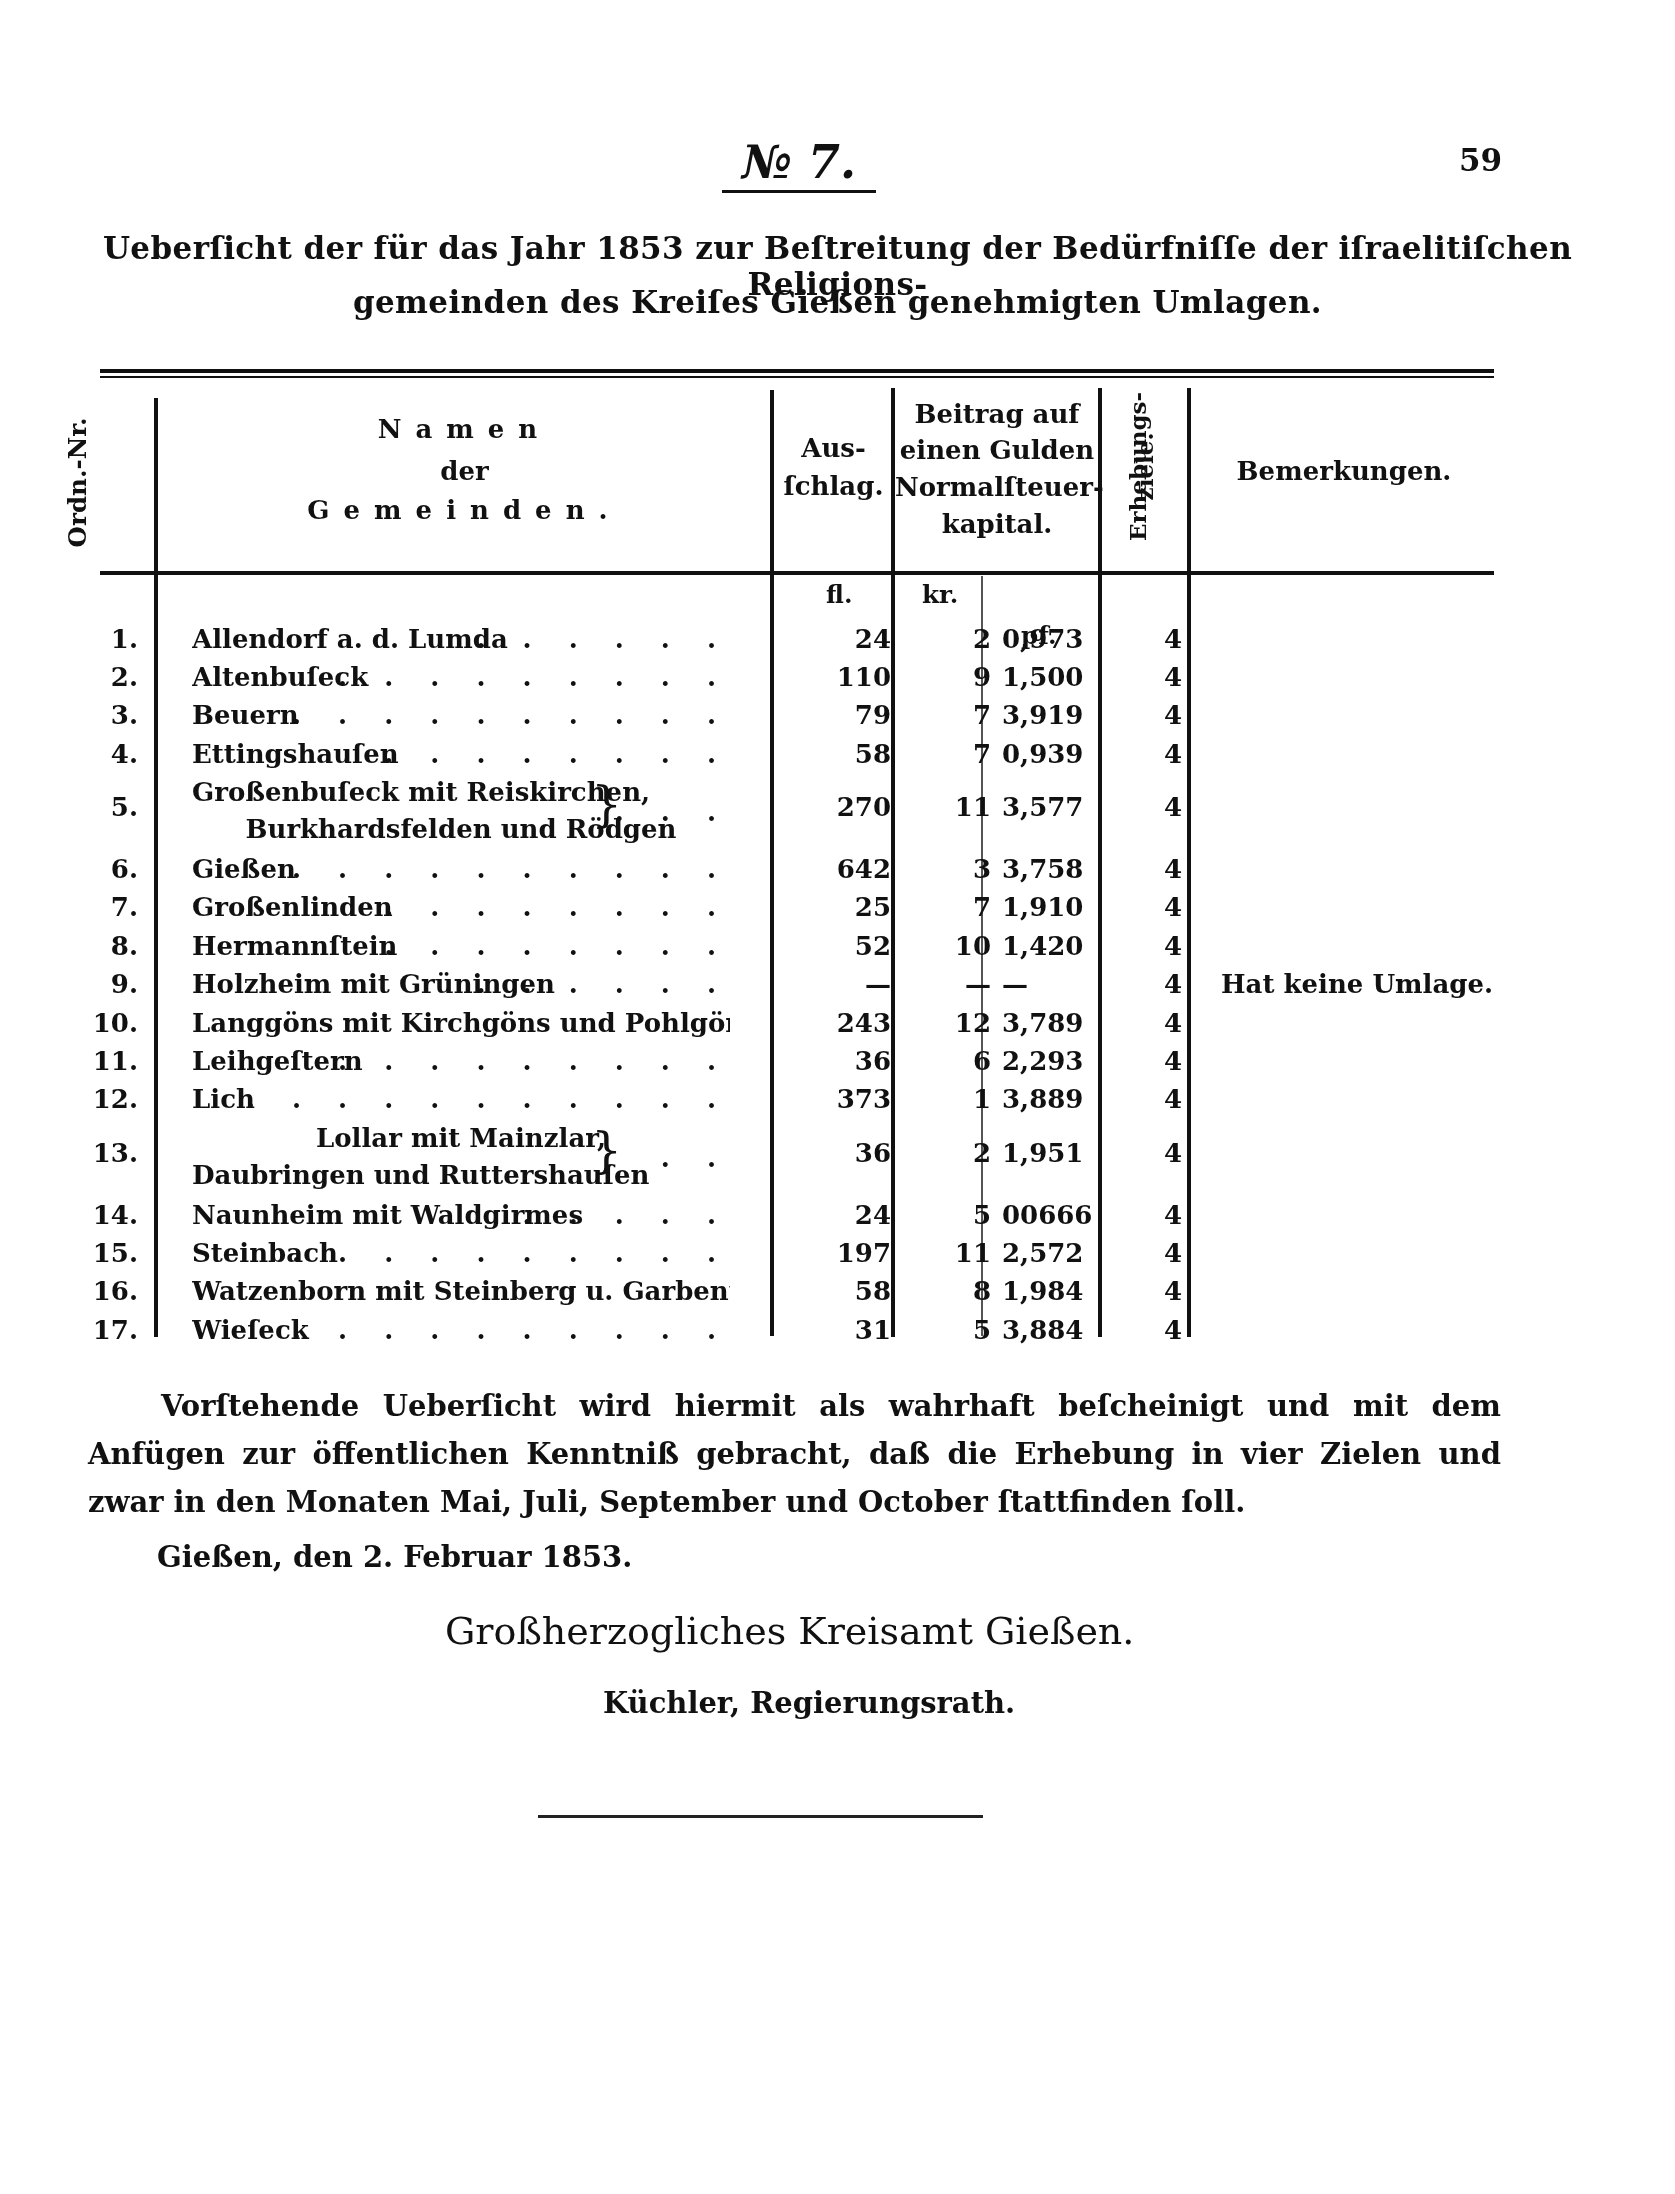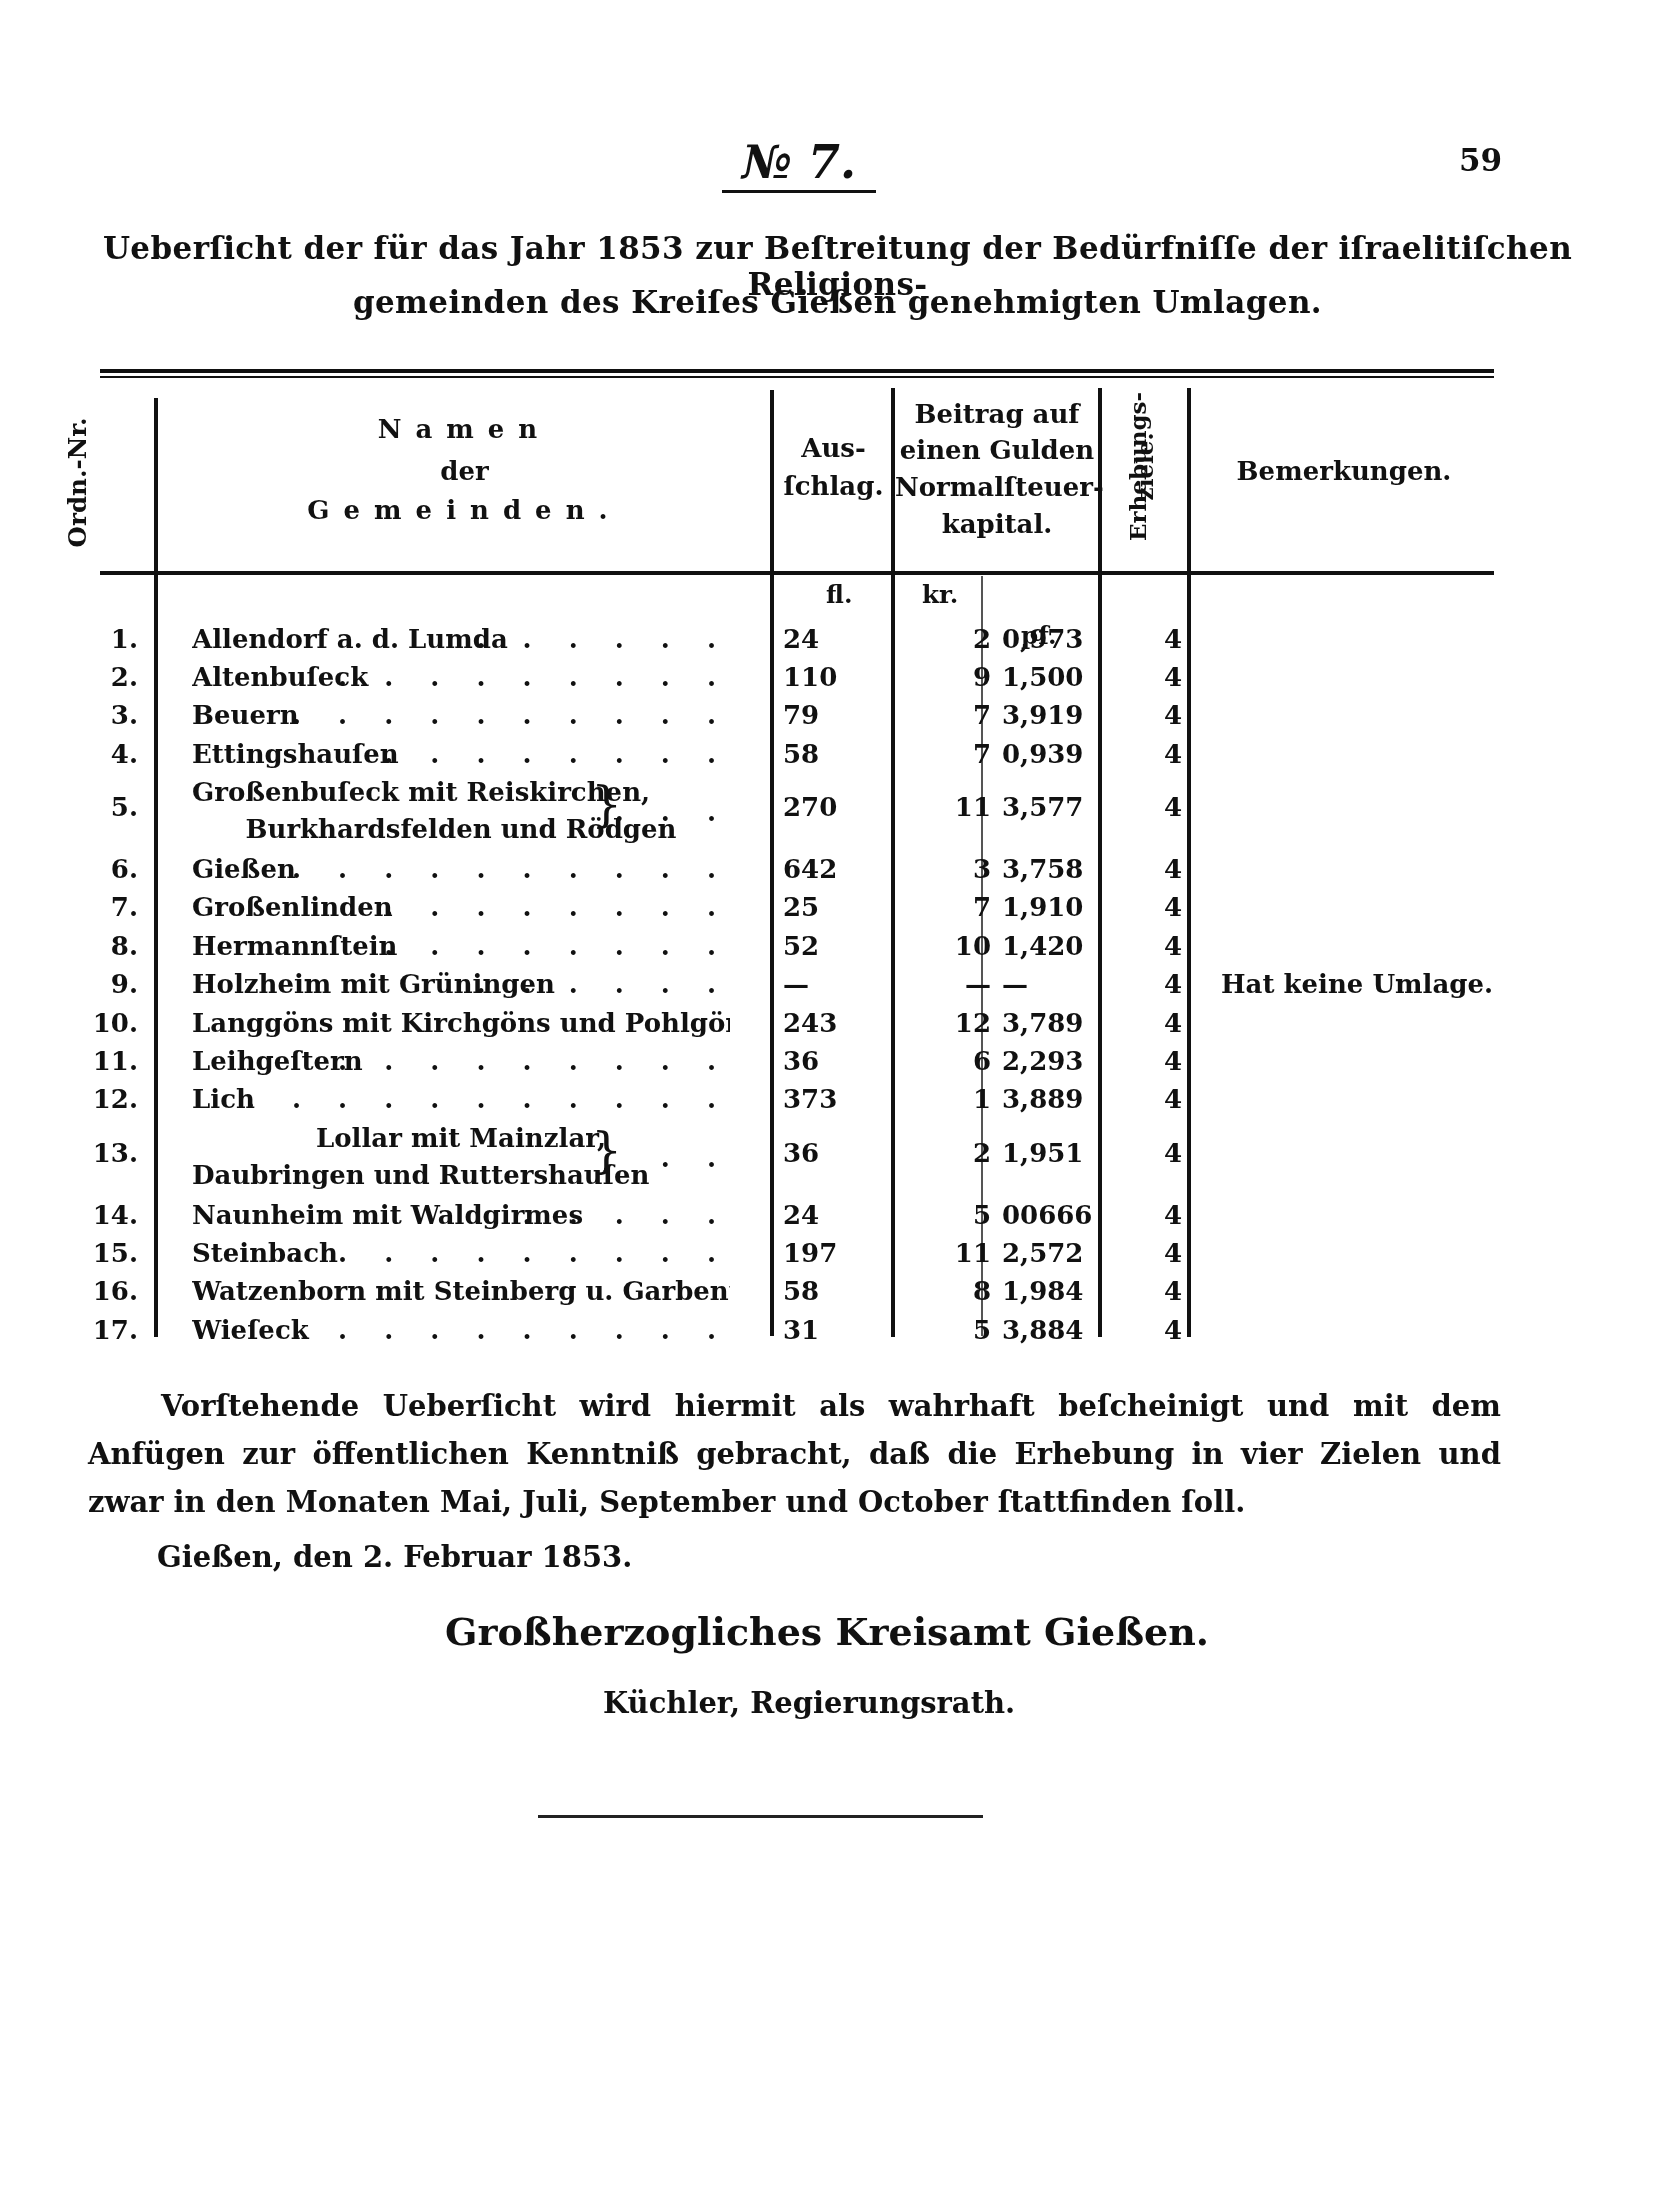--- a/index.html
+++ b/index.html
@@ -24,30 +24,30 @@
     .thin { width: 1.5px; background: #555; }
     .hdr { position: absolute; text-align: center; font-weight: bold; font-size: 26px; line-height: 37px; }
     .hdr.spaced { letter-spacing: 14px; }
     .rot { position: absolute; transform: rotate(-90deg); transform-origin: center; white-space: nowrap; font-weight: bold; font-size: 24.6px; text-align: center; }
     .unit { position: absolute; font-size: 24.6px; font-weight: bold; }
     .row { position: absolute; left: 0; width: 1675px; font-size: 26px; font-weight: bold; }
     .row .num { position: absolute; left: 92px; width: 46px; text-align: right; }
     .row .name { position: absolute; left: 192px; width: 538px; white-space: nowrap; overflow: hidden; }
     .row .name.two { line-height: 37px; }
     .row .dots { position: absolute; right: 945px; letter-spacing: 14px; }
-    .row .fl { position: absolute; left: 783px; width: 108px; }
+    .row .fl { position: absolute; left: 783px; width: 108px; text-align: right; }
     .row .kr { position: absolute; left: 914px; width: 77px; text-align: right; }
     .row .pf { position: absolute; left: 1002px; width: 100px; text-align: left; }
     .row .ez { position: absolute; left: 1117px; width: 65px; text-align: right; }
     .row .rem { position: absolute; left: 1221px; white-space: nowrap; }
     .brace { position: absolute; left: 591px; font-size: 49px; font-weight: normal; line-height: 46px; }
     .para { left: 88px; width: 1413px; font-size: 29px; line-height: 48px; text-align: justify; font-weight: bold; }
     .para .indent { display: inline-block; width: 73px; }
     .date { left: 157px; top: 1540px; font-size: 29px; font-weight: bold; }
-    .office { left: 445px; top: 1609px; font-size: 38px; font-weight: bold; }
+    .office { left: 445px; top: 1609px; font-size: 38px; font-weight: normal; }
     .signer { left: 603px; top: 1686px; font-size: 29px; font-weight: bold; }
     .bottom-rule { left: 538px; top: 1815px; width: 445px; height: 3.1px; background: #222; }
   </style>
 </head>
 <body>
 
 <div class="abs heading-no">№ 7.</div>
 <div class="abs page-number">59</div>
 <div class="abs title l1">Ueberſicht der für das Jahr 1853 zur Beſtreitung der Bedürfniſſe der iſraelitiſchen Religions-</div>
 <div class="abs title l2">gemeinden des Kreiſes Gießen genehmigten Umlagen.</div>

